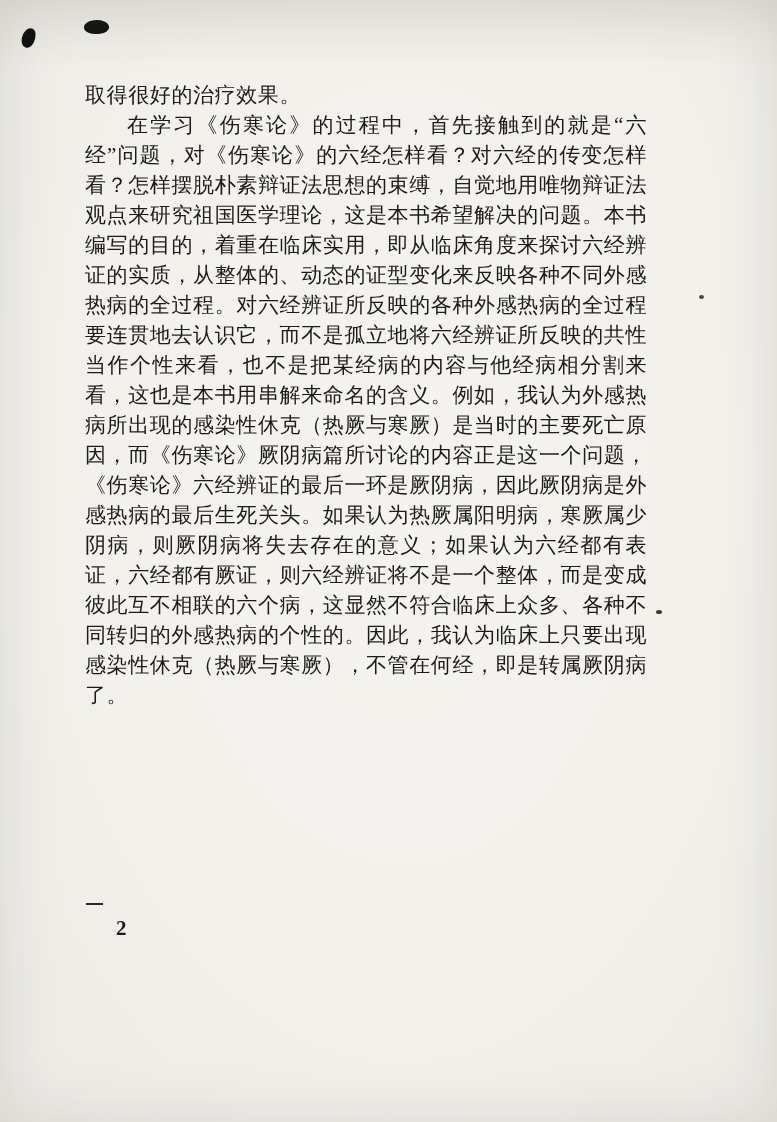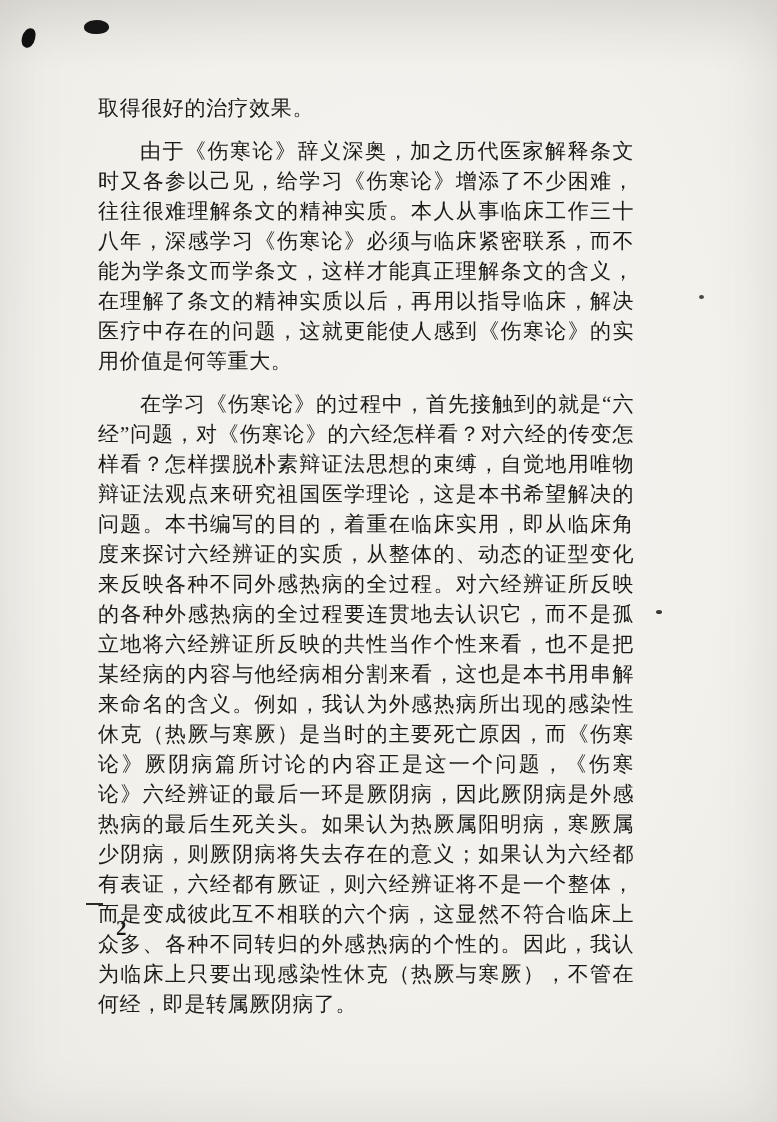--- a/index.html
+++ b/index.html
@@ -31,21 +31,21 @@
     top: 80px;
     width: 562px;
     color: var(--ink);
     font-size: 21px;
     line-height: 30px;
     letter-spacing: 0.6px;
     text-align: justify;
     text-justify: inter-ideograph;
   }
   .text-block p {
-    margin: 13px;
+    margin: 0;
     padding: 0;
   }
   .text-block p.indent {
     text-indent: 2em;
   }
   .page-number {
     position: absolute;
     left: 116px;
     top: 916px;
     font-size: 21px;
@@ -102,19 +102,18 @@
 
   <div class="artifact smudge-top"></div>
   <div class="artifact blob-1"></div>
   <div class="artifact blob-2"></div>
   <div class="artifact dot-right-upper"></div>
   <div class="artifact dot-right-mid"></div>
   <div class="artifact dash-bottom"></div>
 
   <div class="text-block">
     <p>取得很好的治疗效果。</p>
-    <p class="indent">由于《伤寒论》辞义深奥，加之历代医家解释条文时又各参以己见，给学习《伤寒论》增添了不少困难，往往很难理解条文的精神实质。本人从事临床工作三十八年，深感学习《伤寒论》必须与临床紧密联系，而不能为学条文而学条文，这样才能真正理解条文的含义，在理解了条文的精神实质以后，再用以指导临床，解决医疗中存在的问题，这就更能使人感到《伤寒论》的实用价值是何等重大。</p>
     <p class="indent">在学习《伤寒论》的过程中，首先接触到的就是“六经”问题，对《伤寒论》的六经怎样看？对六经的传变怎样看？怎样摆脱朴素辩证法思想的束缚，自觉地用唯物辩证法观点来研究祖国医学理论，这是本书希望解决的问题。本书编写的目的，着重在临床实用，即从临床角度来探讨六经辨证的实质，从整体的、动态的证型变化来反映各种不同外感热病的全过程。对六经辨证所反映的各种外感热病的全过程要连贯地去认识它，而不是孤立地将六经辨证所反映的共性当作个性来看，也不是把某经病的内容与他经病相分割来看，这也是本书用串解来命名的含义。例如，我认为外感热病所出现的感染性休克（热厥与寒厥）是当时的主要死亡原因，而《伤寒论》厥阴病篇所讨论的内容正是这一个问题，《伤寒论》六经辨证的最后一环是厥阴病，因此厥阴病是外感热病的最后生死关头。如果认为热厥属阳明病，寒厥属少阴病，则厥阴病将失去存在的意义；如果认为六经都有表证，六经都有厥证，则六经辨证将不是一个整体，而是变成彼此互不相联的六个病，这显然不符合临床上众多、各种不同转归的外感热病的个性的。因此，我认为临床上只要出现感染性休克（热厥与寒厥），不管在何经，即是转属厥阴病了。</p>
   </div>
 
   <div class="page-number">2</div>
 
 </div>
 
 </body></html>

